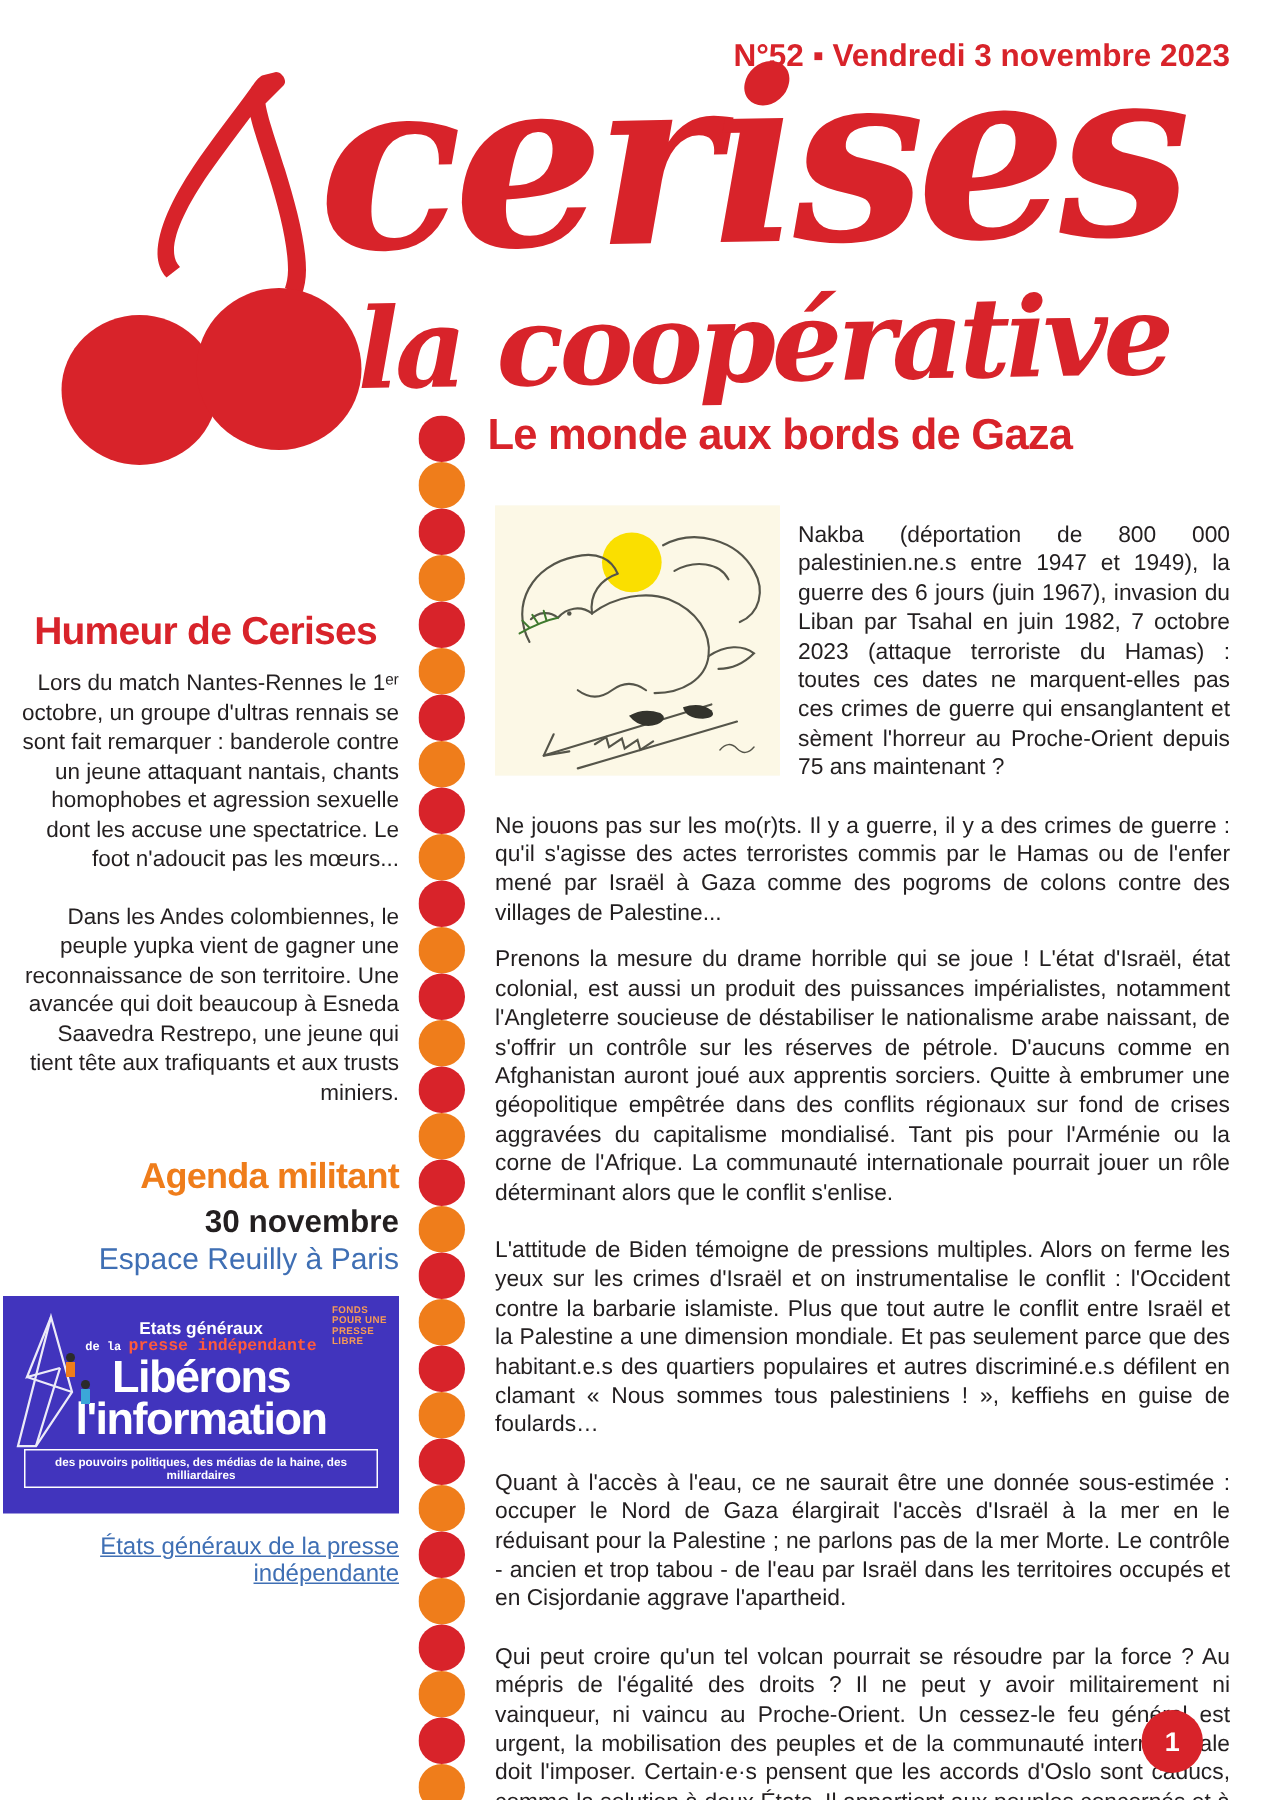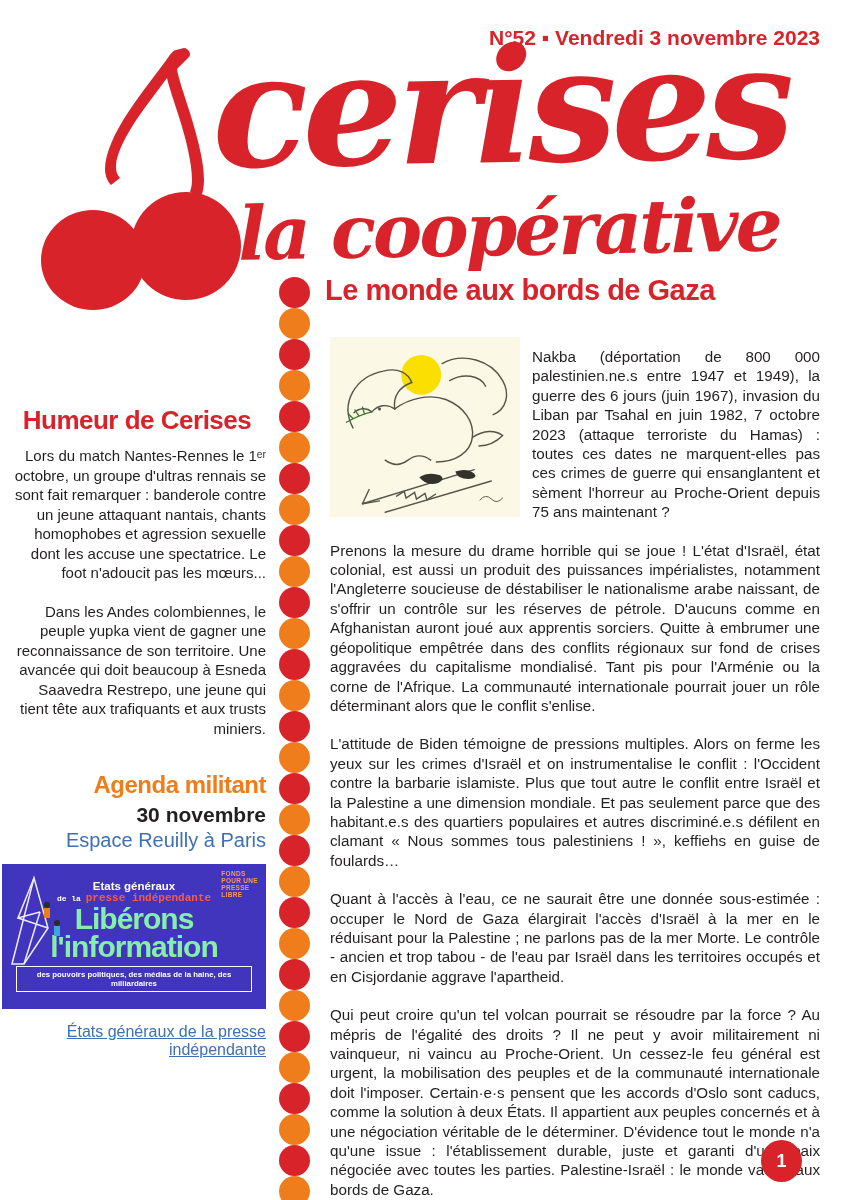--- a/index.html
+++ b/index.html
@@ -68,21 +68,21 @@
   .poster-logo{
     position:absolute; top:6px; right:8px; text-align:left;
     color:#f59a57; font-weight:bold; font-size:6.5px; line-height:7px; letter-spacing:0.3px;
   }
   .poster-kicker{
     margin-top:16px; color:#ffffff; font-weight:bold; font-size:11.5px;
   }
   .poster-kicker2{color:#ffffff; font-size:8px; font-weight:bold;font-family:Liberation Mono, monospace;}
   .poster-kicker2 .accent{color:var(--poster-accent); font-size:11px;}
   .poster-title{
-    color:#86efac; font-weight:bold; font-size:30px; line-height:28px; letter-spacing:-1px; margin-top:1px;
+    color:#ffffff; font-weight:bold; font-size:30px; line-height:28px; letter-spacing:-1px; margin-top:1px;
   }
   .poster-banner{
     margin:5px 14px 0 14px; border:1.5px solid #ffffff; padding:3px 4px;
     color:#ffffff; font-weight:bold; font-size:7.8px;text-align:center;
   }
   .poster-deco{position:absolute; left:2px; top:4px;}
   
   .article{
     position:absolute; left:330px; top:335px; width:490px;
     font-size:15.2px; line-height:19.4px; text-align:justify;
@@ -224,20 +224,21 @@
           <path d="M30,83 l-4,-6 M24,86 l-5,-5 M36,81 l-2,-7"></path>
         </g>
         <circle cx="52" cy="76" r="1.6" fill="#55554a"></circle>
         <g fill="#33332c">
           <path d="M94,148 q10,-6 22,-2 q6,4 -2,8 q-12,4 -20,-6 z"></path>
           <path d="M132,142 q12,-4 20,2 q4,5 -6,6 q-12,0 -14,-8 z"></path>
         </g>
       </svg>
     </div>
     <p class="para">Nakba (déportation de 800 000 palestinien.ne.s entre 1947 et 1949), la guerre des 6 jours (juin 1967), invasion du Liban par Tsahal en juin 1982, 7 octobre 2023 (attaque terroriste du Hamas) : toutes ces dates ne marquent-elles pas ces crimes de guerre qui ensanglantent et sèment l'horreur au Proche-Orient depuis 75 ans maintenant ?</p>
+    <p class="para tight">Ne jouons pas sur les mo(r)ts.  Il y a guerre, il y a des crimes de guerre : qu'il s'agisse des actes terroristes commis par le Hamas ou de l'enfer mené par Israël à Gaza comme des pogroms de colons contre des villages de Palestine...</p>
     <p class="para">Prenons la mesure du drame horrible qui se joue ! L'état d'Israël, état colonial, est aussi un produit des puissances impérialistes, notamment l'Angleterre soucieuse de déstabiliser le nationalisme arabe naissant, de s'offrir un contrôle sur les réserves de pétrole. D'aucuns comme en Afghanistan auront joué aux apprentis sorciers. Quitte à embrumer une géopolitique empêtrée dans des conflits régionaux sur fond de crises aggravées du capitalisme mondialisé. Tant pis pour l'Arménie ou la corne de l'Afrique. La communauté internationale pourrait jouer un rôle déterminant alors que le conflit s'enlise.</p>
     <p class="para">L'attitude de Biden témoigne de pressions multiples. Alors on ferme les yeux sur les crimes d'Israël et on instrumentalise le conflit : l'Occident contre la barbarie islamiste.  Plus que tout autre le conflit entre Israël et la Palestine a une dimension mondiale. Et pas seulement parce que des habitant.e.s des quartiers populaires et autres discriminé.e.s défilent en clamant « Nous sommes tous palestiniens ! », keffiehs en guise de foulards…</p>
     <p class="para">Quant à l'accès à l'eau, ce ne saurait être une donnée sous-estimée : occuper le Nord de Gaza élargirait l'accès d'Israël à la mer en le réduisant pour la Palestine ; ne parlons pas de la mer Morte. Le contrôle - ancien et trop tabou - de l'eau par Israël dans les territoires occupés et en Cisjordanie aggrave l'apartheid.</p>
     <p class="para tight">Qui peut croire qu'un tel volcan pourrait se résoudre par la force ? Au mépris de l'égalité des droits ? Il ne peut y avoir militairement ni vainqueur, ni vaincu au Proche-Orient. Un cessez-le feu général est urgent, la mobilisation des peuples et de la communauté internationale doit l'imposer. Certain·e·s pensent que les accords d'Oslo sont caducs, comme la solution à deux États. Il appartient aux peuples concernés et à une négociation véritable de le déterminer.  D'évidence tout le monde n'a qu'une issue : l'établissement durable, juste et garanti d'une paix négociée avec toutes les parties. Palestine-Israël : le monde vacille aux bords de Gaza.</p>
 
   </div>
 
   <div class="page-number">1</div>
 
 </div>

